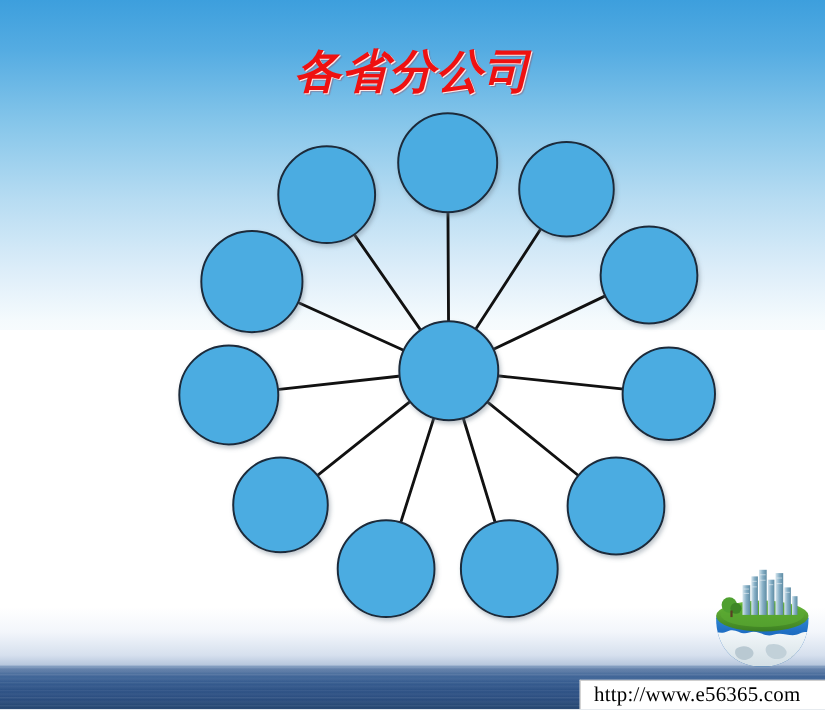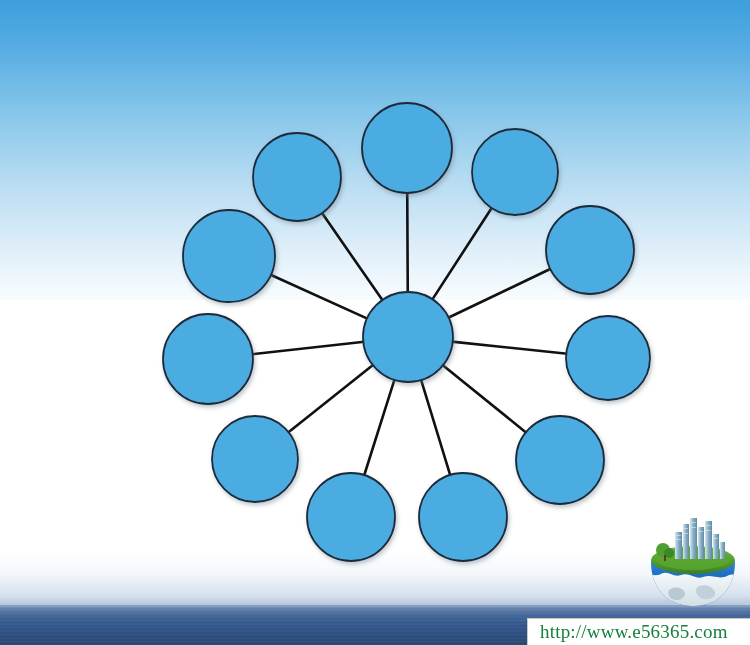--- a/index.html
+++ b/index.html
@@ -131,37 +131,38 @@
     border-top: 1px solid #c9c9c9;
     border-left: 1px solid #c9c9c9;
     display: flex;
     align-items: center;
     padding-left: 12px;
     box-sizing: border-box;
   }
   .watermark-text {
     font-family: "Liberation Serif", "DejaVu Serif", serif;
     font-size: 19px;
-    color: #15803d;
+    color: #000000;
     letter-spacing: 0.2px;
     white-space: nowrap;
   }
 </style>
 </head>
 <body>
 
 <div id="slide">
 
   <div class="sky"></div>
   <div class="mid-white"></div>
   <div class="horizon-haze"></div>
   <div class="ocean"></div>
   <div class="ocean-shimmer"></div>
 
   <div class="title-row">
+    <span class="title-text">各省分公司</span>
   </div>
 
   <div class="diagram">
     <svg id="diagram-svg" width="750" height="645" viewBox="0 0 750 645">
         <defs>
           <filter id="nodeShadow" x="-30%" y="-30%" width="170%" height="170%">
             <feDropShadow dx="1.5" dy="2.5" stdDeviation="2" flood-color="#6f7f8c" flood-opacity="0.45"></feDropShadow>
           </filter>
         </defs>
         <g>

